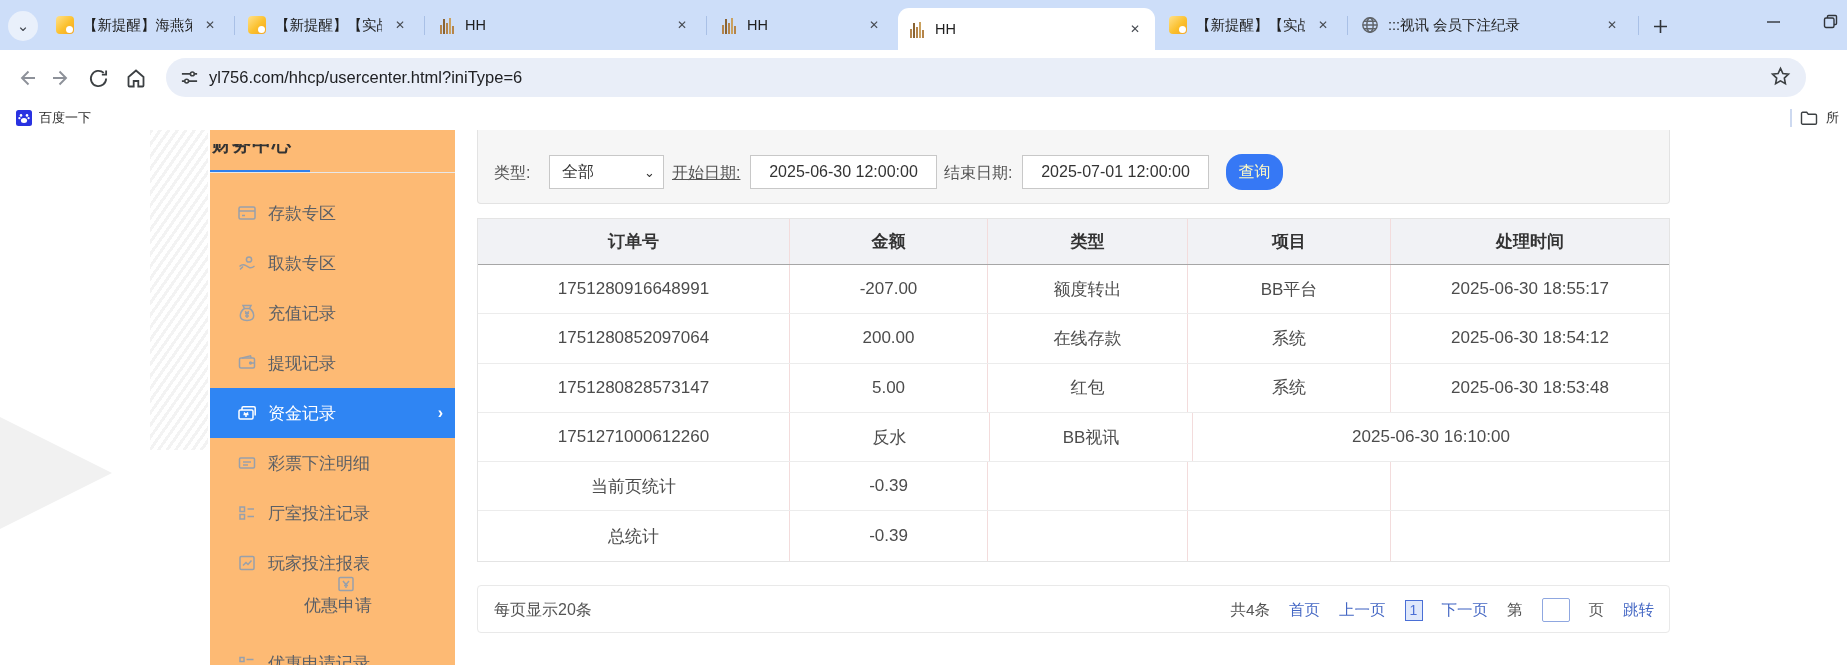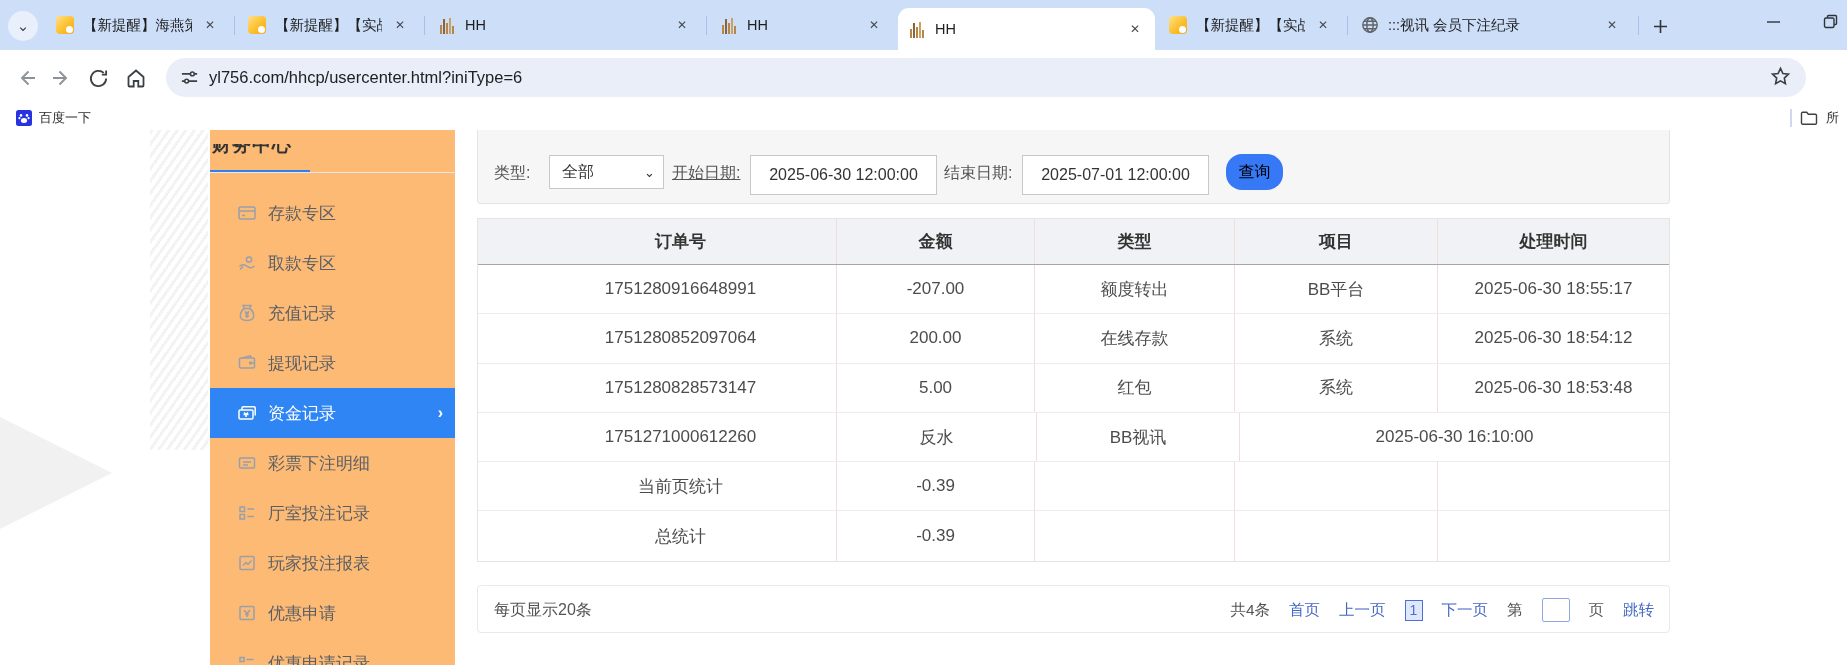--- a/index.html
+++ b/index.html
@@ -66,27 +66,27 @@
 
   
   .main { position:absolute; left:477px; top:0; width:1193px; height:535px; }
 
   .filterbar { position:absolute; left:0; top:0; width:1193px; height:74px; background:#f6f6f6;
     border:1px solid #e3e3e3; border-top:none; border-radius:0 0 4px 4px; }
   .f-label { position:absolute; top:33px; font-size:16px; color:#555; }
   .f-select { position:absolute; left:71px; top:25px; width:115px; height:34px; background:#fff; border:1px solid #c8c8c8;
     display:flex; align-items:center; font-size:16px; color:#333; padding-left:12px; cursor:pointer; }
   .f-select .arr { position:absolute; right:8px; font-size:13px; color:#333; }
-  .f-input { position:absolute; top:25px; width:187px; height:40px; background:#fff; border:1px solid #c8c8c8;
+  .f-input { position:absolute; top:25px; width:187px; height:34px; background:#fff; border:1px solid #c8c8c8;
     font-size:16px; color:#333; text-align:center; font-family:"Liberation Sans","DejaVu Sans",sans-serif; }
-  .btn-query { position:absolute; left:748px; top:24px; width:57px; height:36px; background:#3678f5; color:#000000;
+  .btn-query { position:absolute; left:748px; top:24px; width:57px; height:36px; background:#3678f5; color:#fef9c3;
     border:none; border-radius:16px; font-size:16px; cursor:pointer; font-family:inherit; }
 
   .datatable { position:absolute; left:0; top:88px; width:1193px; border:1px solid #e4e4e4; background:#fff; }
-  .trow { display:flex; width:100%;padding-left:47px; }
+  .trow { display:flex; width:100%; }
   .trow .cell { display:flex; align-items:center; justify-content:center; border-right:1px solid #f3dcdc; font-size:17px; color:#4c4c4c; }
   .trow .cell:last-child { border-right:none; }
   .c0{width:312px;} .c1{width:198px;} .c2{width:200px;} .c3{width:203px;} .c4{flex:1;}
   .thead { height:46px; background:#f1f2f5; border-bottom:1px solid #a6a6a6; }
   .thead .cell { font-weight:bold; color:#333; }
   .tbody-row { height:49.3px; border-bottom:1px solid #ececec; }
   .tbody-row:last-child { border-bottom:none; }
 
   .pager { position:absolute; left:0; top:455px; width:1193px; height:48px; border:1px solid #e9e9e9; border-radius:4px; background:#fff; }
   .pager-left { position:absolute; left:16px; top:0; height:48px; display:flex; align-items:center; font-size:16px; color:#555; }
@@ -352,21 +352,21 @@
     <div class="sb-item" style="top:408px;">
       <span class="ic">
         <svg width="20" height="20" viewBox="0 0 20 20" fill="none" stroke-width="1.5">
             <rect x="3" y="3.5" width="14" height="13" rx="1.2"></rect>
             <path d="M6 12.5l3-3 2 2 3.5-4"></path>
           </svg>
       </span>
       <span class="lb">玩家投注报表</span>
     </div>
 
-    <div class="sb-item" style="top:458px;">
+    <div class="sb-item" style="top:444px;flex-direction:column;">
       <span class="ic">
         <svg width="20" height="20" viewBox="0 0 20 20" fill="none" stroke-width="1.5">
             <rect x="3" y="3.5" width="14" height="13" rx="1.2"></rect>
             <path d="M7 7l3 3.5L13 7M10 10.5V14M8 11.5h4"></path>
           </svg>
       </span>
       <span class="lb">优惠申请</span>
     </div>
 
     <div class="sb-item" style="top:508px;">

